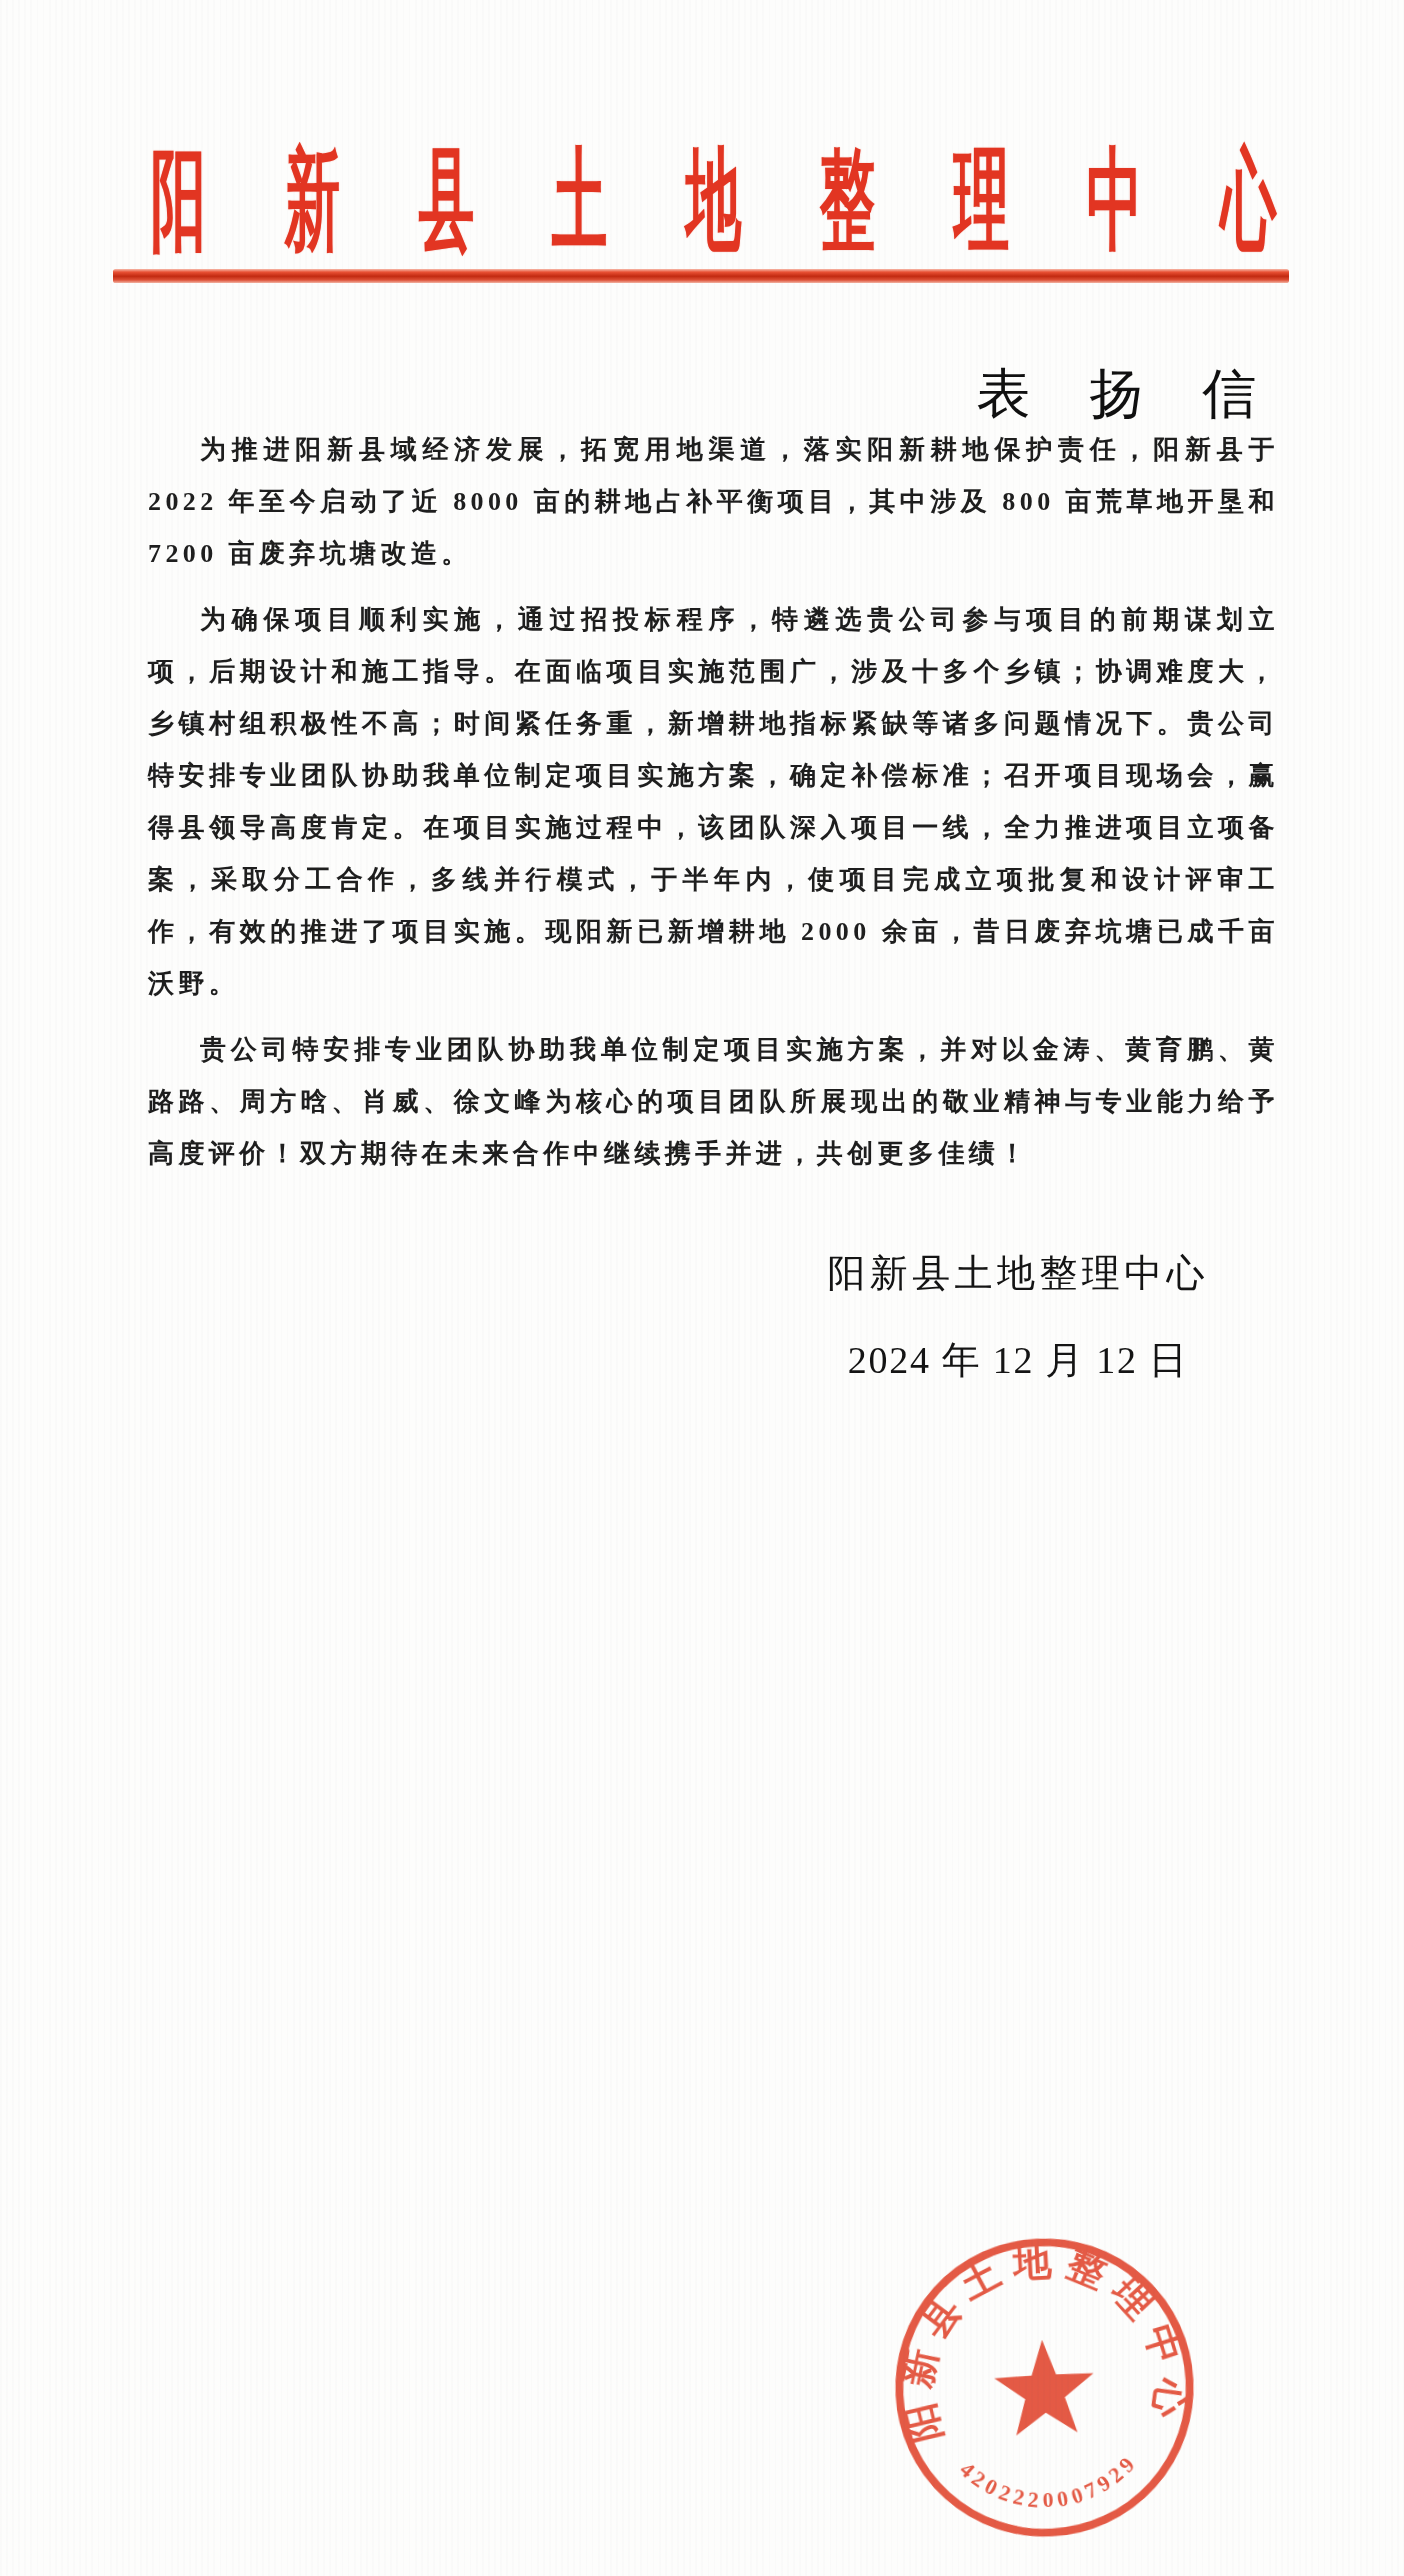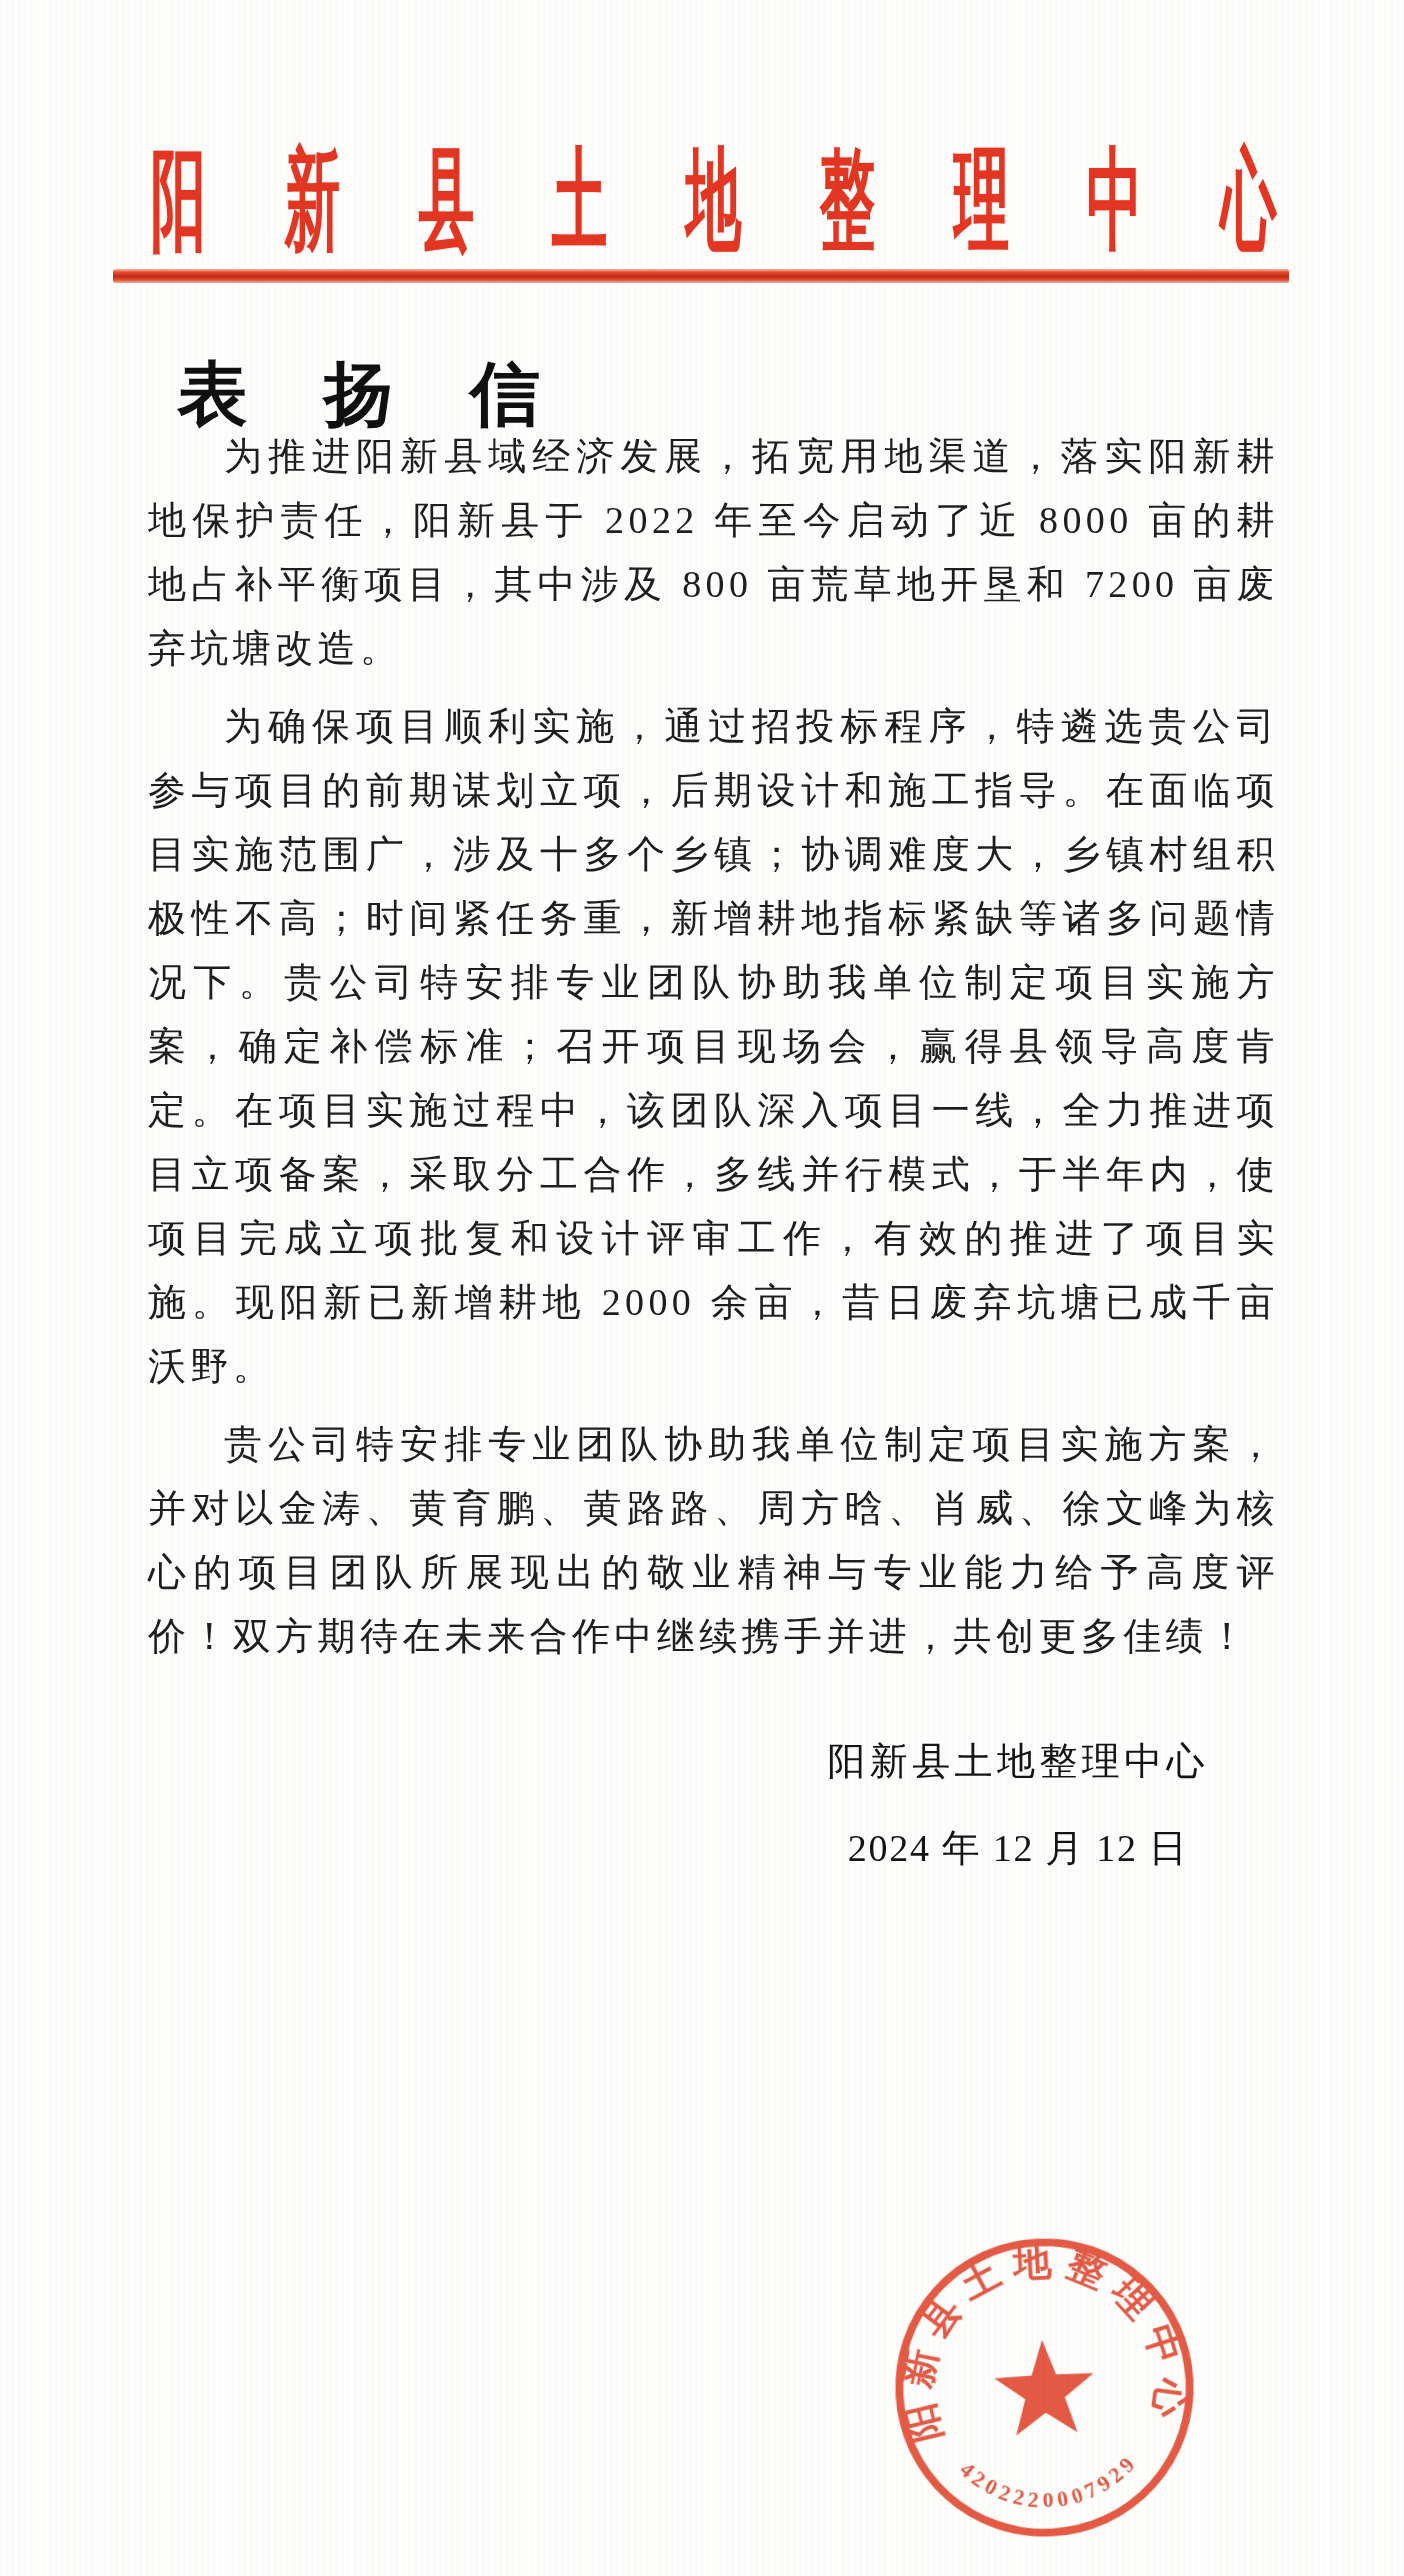--- a/index.html
+++ b/index.html
@@ -31,36 +31,37 @@
   .divider{
     height:14px;
     margin:12.2px -9.6px 0 -35px;
     border-radius:2.6px;
     background:linear-gradient(to bottom,
       #f6b9a9 0%, #e85034 22%, #c22a11 52%, #dd4f35 78%, #f2b3a2 100%);
   }
   
   .title{
     margin-top:82px;
-    text-align:left;
-    font-size:70px;line-height:59px;font-weight:700;
+    text-align:right;
+    font-size:54px;line-height:59px;font-weight:400;
     letter-spacing:0.42em;text-indent:0.42em;
     color:#101010;
   }
   
   .salutation{
     margin-top:73px;margin-bottom:7px;
     font-size:38px;line-height:64px;letter-spacing:4.4px;
     color:#1b1b1b;
   }
   .para{
     margin:0 0 14px 0;
-    font-size:38px;line-height:64px;letter-spacing:4.4px;
+    font-size:26px;line-height:52px;letter-spacing:4.4px;
     text-align:justify;text-indent:2em;
     color:#1e1e1e;
+    font-weight:bold;
   }
   
   .sig-block{
     width:fit-content;
     margin:61px 70px 0 auto;
     text-align:center;
   }
   .sig-org{font-size:38px;line-height:64px;letter-spacing:4.4px;color:#141414;}
   .sig-date{font-size:38px;line-height:64px;letter-spacing:1.7px;margin-top:22.6px;color:#141414;text-align:center;}
   

